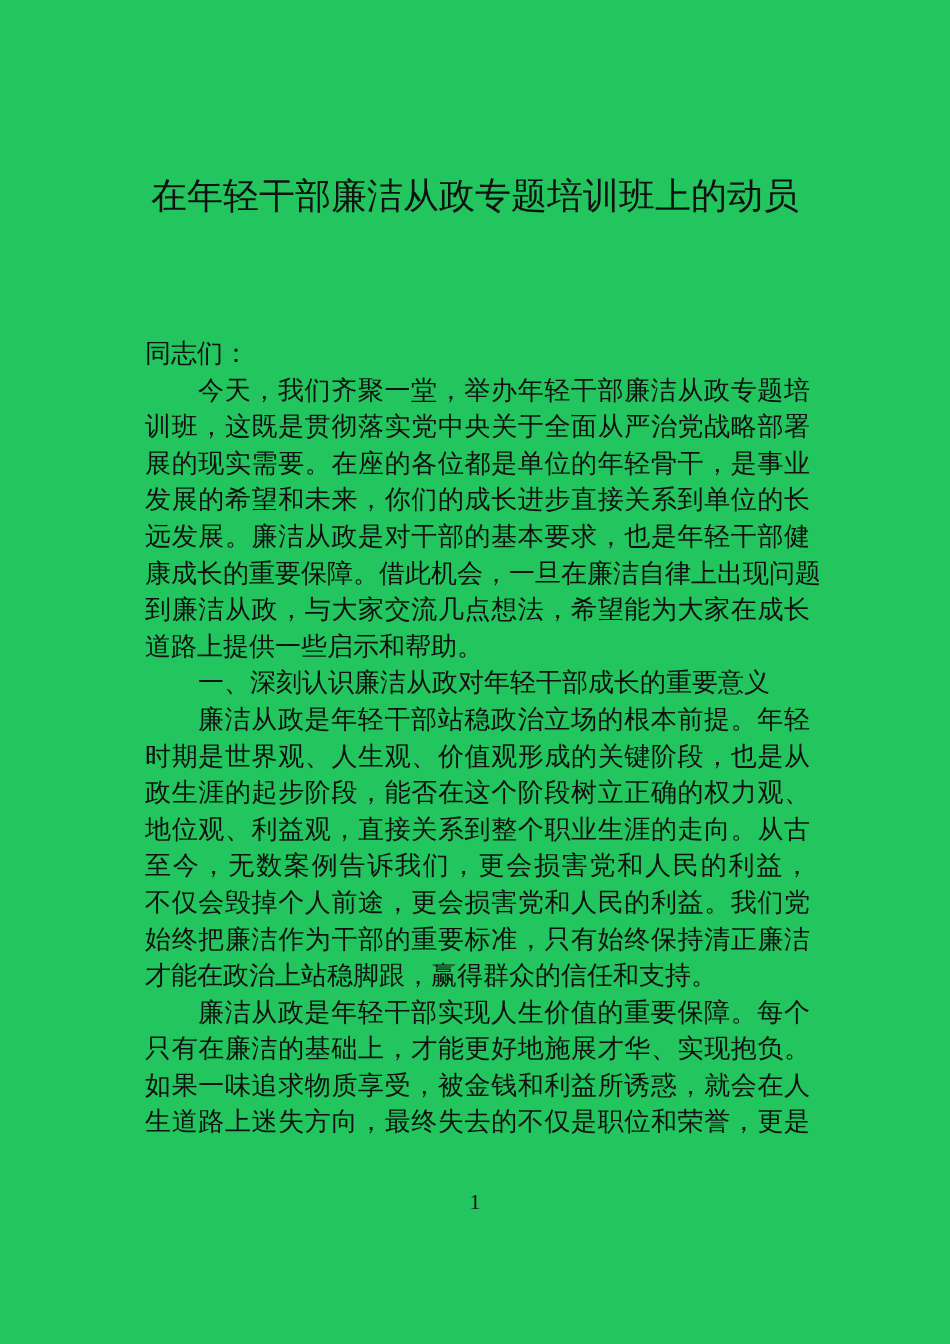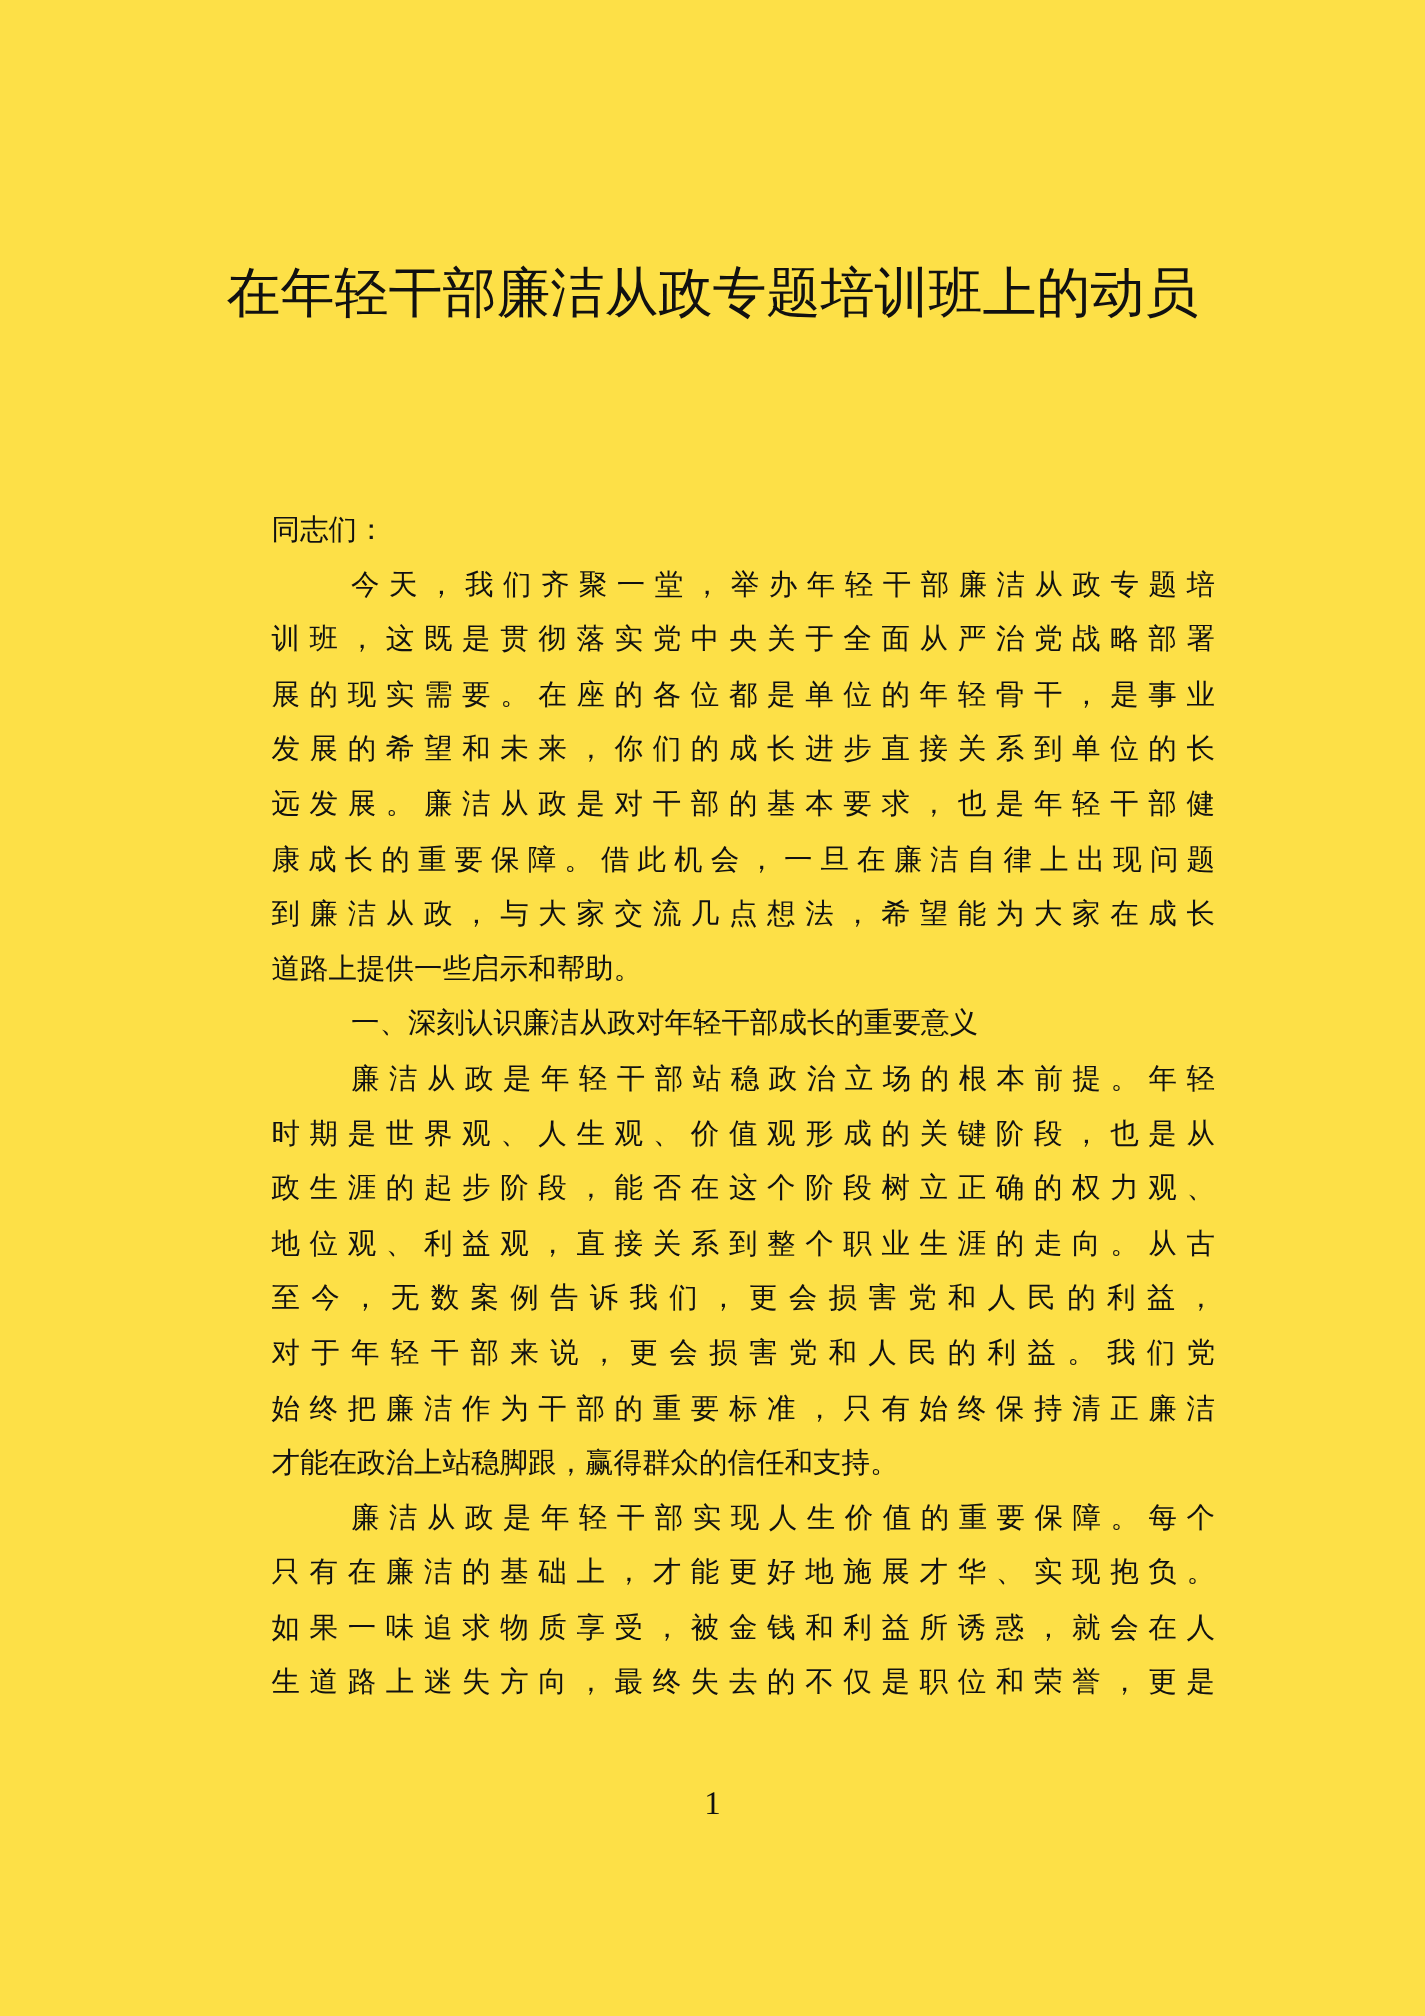--- a/index.html
+++ b/index.html
@@ -12,21 +12,21 @@
       height: 1344px;
       position: relative;
       overflow: hidden;
       font-family: "DejaVu Sans", "Liberation Sans", sans-serif;
       color: #111111;
     }
     .page {
       position: absolute;
       left: 0; top: 0;
       width: 950px; height: 1344px;
-      background: #fde047;
+      background: #22c55e;
     }
     .title {
       position: absolute;
       left: 0;
       width: 950px;
       text-align: center;
       font-size: 36px;
       line-height: 44px;
       letter-spacing: 0px;
       color: #111111;
@@ -38,26 +38,25 @@
     .body {
       position: absolute;
       left: 145px;
       top: 335px;
       width: 665px;
     }
     .line {
       display: block;
       height: 36.6px;
       line-height: 36.6px;
-      font-size: 19px;
+      font-size: 26px;
       white-space: nowrap;
       text-align: justify;
       text-align-last: justify;
       color: #111111;
-      margin-left: 36px;
     }
     .line.last {
       text-align-last: left;
     }
     .line.indent {
       padding-left: 53px;
     }
     .page-number {
       position: absolute;
       left: 0;
@@ -85,21 +84,21 @@
     <span class="line">远发展。廉洁从政是对干部的基本要求，也是年轻干部健</span>
     <span class="line">康成长的重要保障。借此机会，一旦在廉洁自律上出现问题</span>
     <span class="line">到廉洁从政，与大家交流几点想法，希望能为大家在成长</span>
     <span class="line last">道路上提供一些启示和帮助。</span>
     <span class="line indent last">一、深刻认识廉洁从政对年轻干部成长的重要意义</span>
     <span class="line indent">廉洁从政是年轻干部站稳政治立场的根本前提。年轻</span>
     <span class="line">时期是世界观、人生观、价值观形成的关键阶段，也是从</span>
     <span class="line">政生涯的起步阶段，能否在这个阶段树立正确的权力观、</span>
     <span class="line">地位观、利益观，直接关系到整个职业生涯的走向。从古</span>
     <span class="line">至今，无数案例告诉我们，更会损害党和人民的利益，</span>
-    <span class="line">对于年轻干部来说，更会损害党和人民的利益。我们党</span>
+    <span class="line">不仅会毁掉个人前途，更会损害党和人民的利益。我们党</span>
     <span class="line">始终把廉洁作为干部的重要标准，只有始终保持清正廉洁</span>
     <span class="line last">才能在政治上站稳脚跟，赢得群众的信任和支持。</span>
     <span class="line indent">廉洁从政是年轻干部实现人生价值的重要保障。每个</span>
     <span class="line">只有在廉洁的基础上，才能更好地施展才华、实现抱负。</span>
     <span class="line">如果一味追求物质享受，被金钱和利益所诱惑，就会在人</span>
     <span class="line">生道路上迷失方向，最终失去的不仅是职位和荣誉，更是</span>
   </div>
 
   <div class="page-number">1</div>
 </div>

